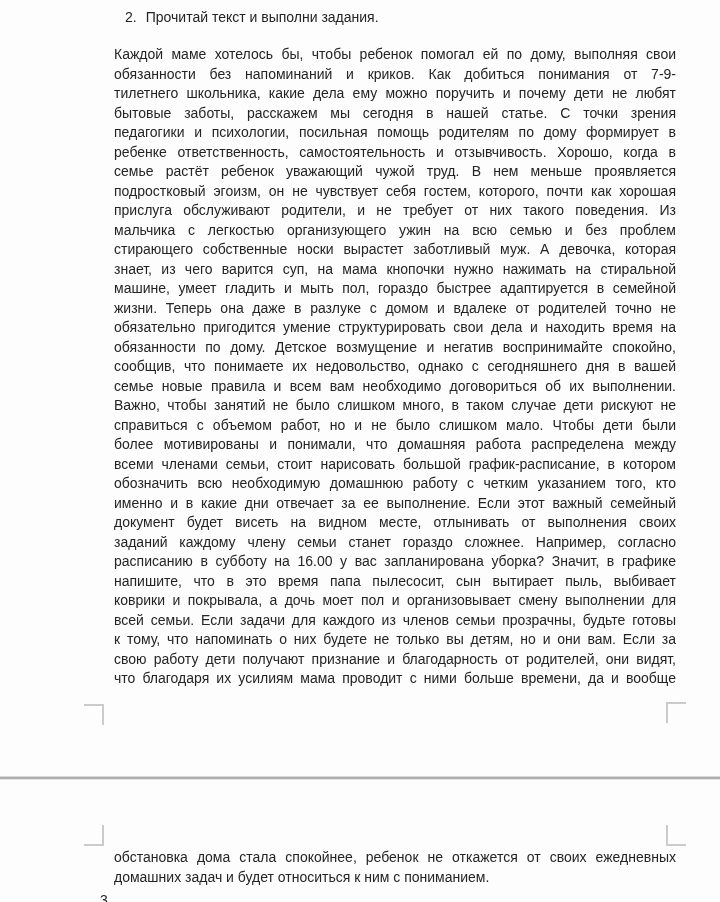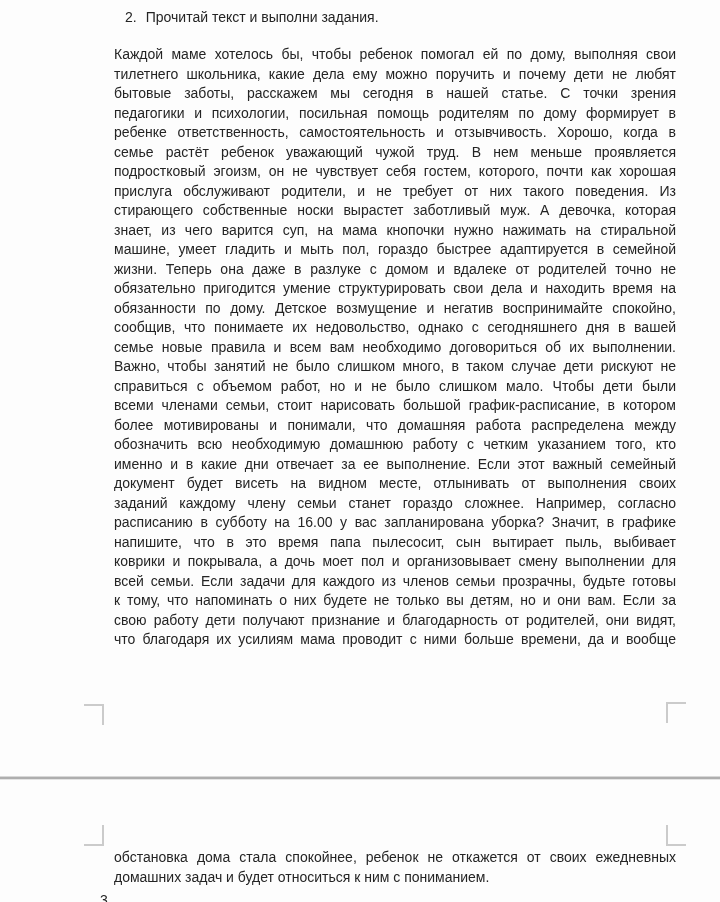--- a/index.html
+++ b/index.html
@@ -93,39 +93,41 @@
 <div>
 
   <div id="page1-region" class="page-region">
 
     <div class="task-heading">
       <span class="task-number">2.</span><span>Прочитай текст и выполни задания.</span>
     </div>
 
     <div id="page1-text" class="text-block">
         <div class="text-line">Каждой маме хотелось бы, чтобы ребенок помогал ей по дому, выполняя свои</div>
+        <div class="text-line">обязанности без напоминаний и криков. Как добиться понимания от 7-9-</div>
         <div class="text-line">тилетнего школьника, какие дела ему можно поручить и почему дети не любят</div>
         <div class="text-line">бытовые заботы, расскажем мы сегодня в нашей статье. С точки зрения</div>
         <div class="text-line">педагогики и психологии, посильная помощь родителям по дому формирует в</div>
         <div class="text-line">ребенке ответственность, самостоятельность и отзывчивость. Хорошо, когда в</div>
         <div class="text-line">семье растёт ребенок уважающий чужой труд. В нем меньше проявляется</div>
         <div class="text-line">подростковый эгоизм, он не чувствует себя гостем, которого, почти как хорошая</div>
         <div class="text-line">прислуга обслуживают родители, и не требует от них такого поведения. Из</div>
+        <div class="text-line">мальчика с легкостью организующего ужин на всю семью и без проблем</div>
         <div class="text-line">стирающего собственные носки вырастет заботливый муж. А девочка, которая</div>
         <div class="text-line">знает, из чего варится суп, на мама кнопочки нужно нажимать на стиральной</div>
         <div class="text-line">машине, умеет гладить и мыть пол, гораздо быстрее адаптируется в семейной</div>
         <div class="text-line">жизни. Теперь она даже в разлуке с домом и вдалеке от родителей точно не</div>
         <div class="text-line">обязательно пригодится умение структурировать свои дела и находить время на</div>
         <div class="text-line">обязанности по дому. Детское возмущение и негатив воспринимайте спокойно,</div>
         <div class="text-line">сообщив, что понимаете их недовольство, однако с сегодняшнего дня в вашей</div>
         <div class="text-line">семье новые правила и всем вам необходимо договориться об их выполнении.</div>
         <div class="text-line">Важно, чтобы занятий не было слишком много, в таком случае дети рискуют не</div>
         <div class="text-line">справиться с объемом работ, но и не было слишком мало. Чтобы дети были</div>
+        <div class="text-line">более мотивированы и понимали, что домашняя работа распределена между</div>
         <div class="text-line">всеми членами семьи, стоит нарисовать большой график-расписание, в котором</div>
-        <div class="text-line">более мотивированы и понимали, что домашняя работа распределена между</div>
         <div class="text-line">обозначить всю необходимую домашнюю работу с четким указанием того, кто</div>
         <div class="text-line">именно и в какие дни отвечает за ее выполнение. Если этот важный семейный</div>
         <div class="text-line">документ будет висеть на видном месте, отлынивать от выполнения своих</div>
         <div class="text-line">заданий каждому члену семьи станет гораздо сложнее. Например, согласно</div>
         <div class="text-line">расписанию в субботу на 16.00 у вас запланирована уборка? Значит, в графике</div>
         <div class="text-line">напишите, что в это время папа пылесосит, сын вытирает пыль, выбивает</div>
         <div class="text-line">коврики и покрывала, а дочь моет пол и организовывает смену выполнении для</div>
         <div class="text-line">всей семьи. Если задачи для каждого из членов семьи прозрачны, будьте готовы</div>
         <div class="text-line">к тому, что напоминать о них будете не только вы детям, но и они вам. Если за</div>
         <div class="text-line">свою работу дети получают признание и благодарность от родителей, они видят,</div>

